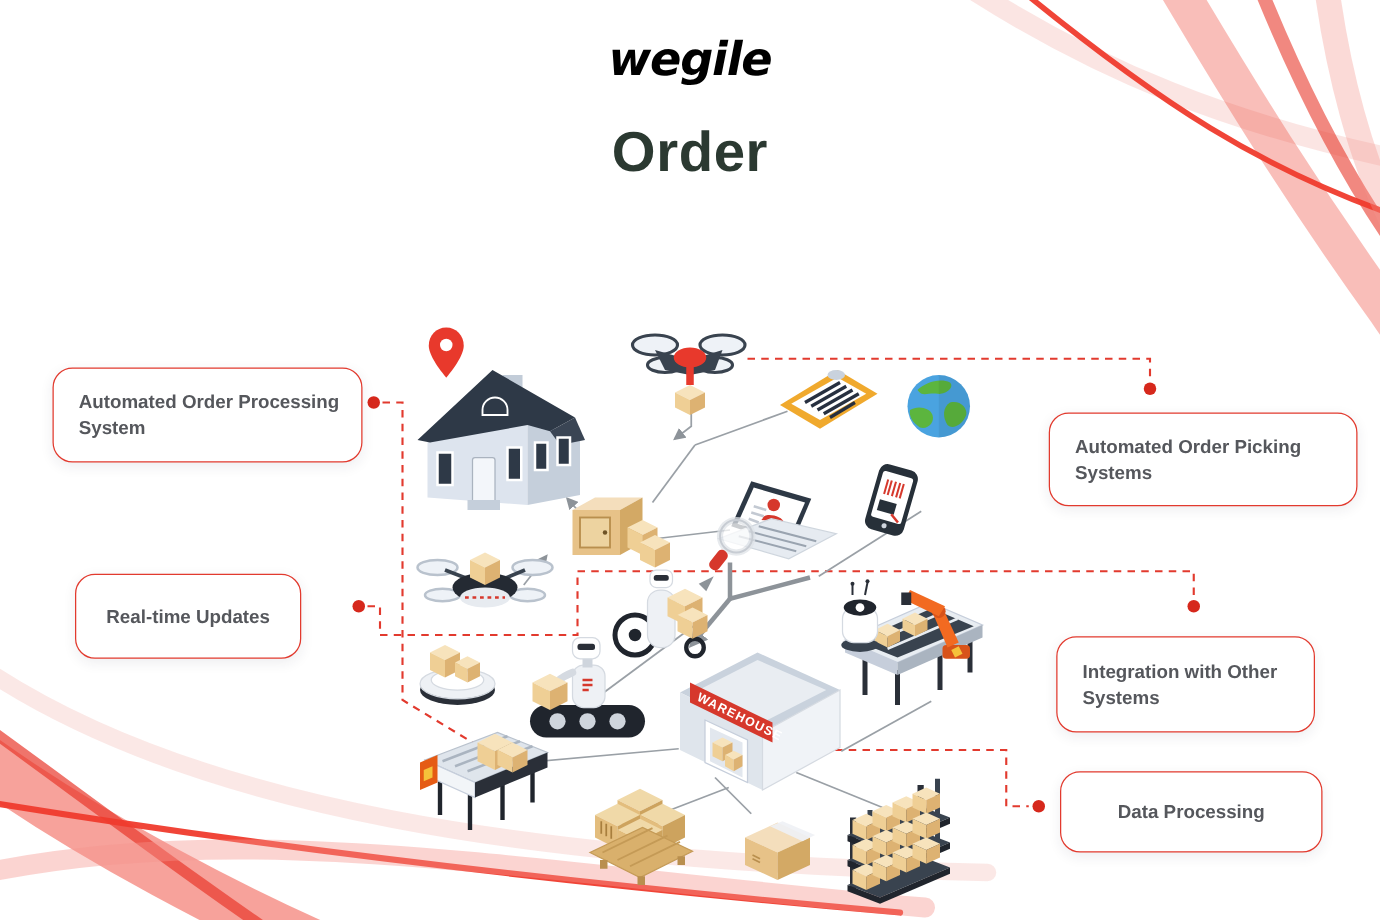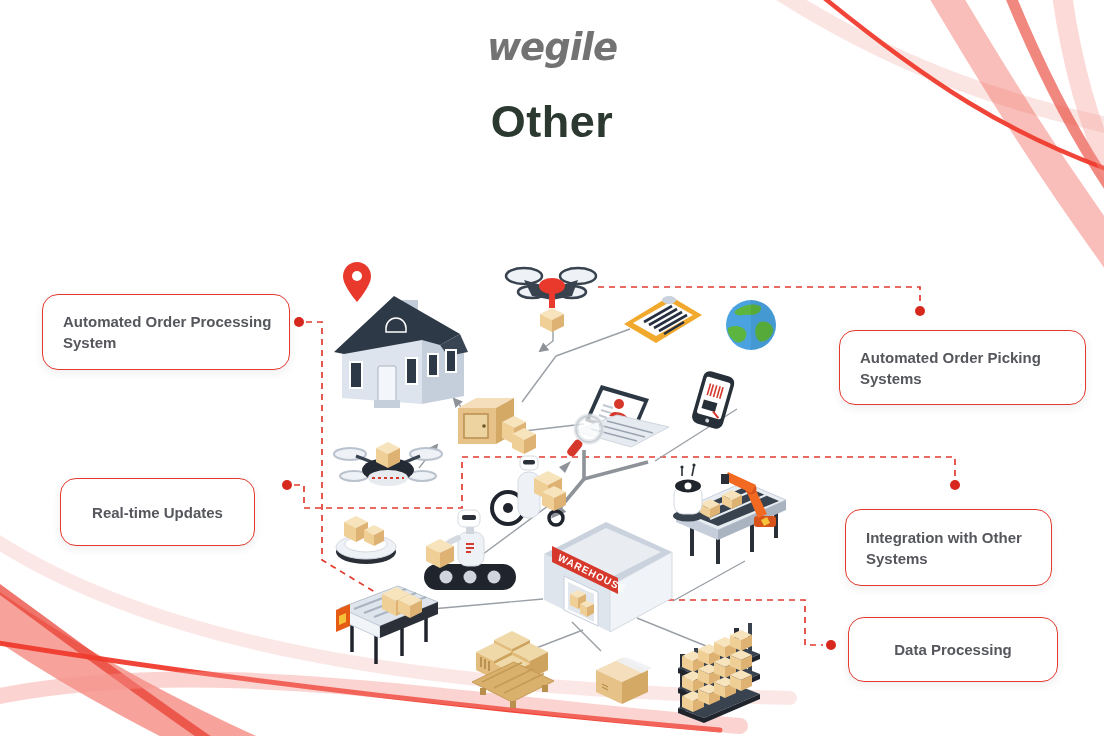--- a/index.html
+++ b/index.html
@@ -1,21 +1,21 @@
 <!DOCTYPE html>
 <html><head>
 <meta charset="utf-8">
 <style>
   html,body{margin:0;padding:0;background:#fff;}
   .stage{position:relative;width:1104px;height:736px;background:#fff;overflow:hidden;
          font-family:"Liberation Sans",sans-serif;}
   .layer{position:absolute;inset:0;}
   .logo{position:absolute;top:26px;left:0;right:0;text-align:center;
         font-family:"DejaVu Sans",sans-serif;font-style:oblique;font-weight:bold;
-        font-size:37px;color:#737373;letter-spacing:-1px;}
+        font-size:37px;color:#000000;letter-spacing:-1px;}
   .title{position:absolute;top:90px;left:0;right:0;text-align:center;
          font-weight:bold;font-size:45px;line-height:64px;color:#2b3931;letter-spacing:.5px;}
   .callout{position:absolute;background:#fff;border:1.6px solid #e23a2e;border-radius:16px;
            display:flex;align-items:center;color:#55575c;font-weight:bold;font-size:15px;
            line-height:21px;box-shadow:0 3px 10px rgba(40,40,60,.08);box-sizing:border-box;}
   .callout.left{padding:0 4px 0 20px;justify-content:flex-start;text-align:left;}
   .callout.center{padding:0 10px;justify-content:center;text-align:center;}
 </style>
 </head>
 <body>
@@ -456,27 +456,27 @@
             <polygon points="0,6 11,1 22,6 11,11" fill="#f7e3bc"></polygon>
             <polygon points="0,6 11,11 11,22 0,17" fill="#efcf95"></polygon>
             <polygon points="11,11 22,6 22,17 11,22" fill="#ddb272"></polygon>
           </g>
       </g>
     </g>
   </svg>
 
   <div class="logo">wegile</div>
   <div class="title">
-    <div>Other</div>
+    <div>Order</div>
   </div>
 
   <div class="callout left" style="left:42px;top:294px;width:248px;height:76px;">
     <span>Automated Order Processing System</span>
   </div>
-  <div class="callout center" style="left:60px;top:478px;width:195px;height:68px;">
+  <div class="callout center" style="left:60px;top:459px;width:181px;height:68px;">
     <span>Real-time Updates</span>
   </div>
   <div class="callout left" style="left:827px;top:330px;width:247px;height:75px;margin-left:12px;">
     <span>Automated Order Picking Systems</span>
   </div>
   <div class="callout left" style="left:845px;top:509px;width:207px;height:77px;">
     <span>Integration with Other Systems</span>
   </div>
   <div class="callout center" style="left:848px;top:617px;width:210px;height:65px;">
     <span>Data Processing</span>

